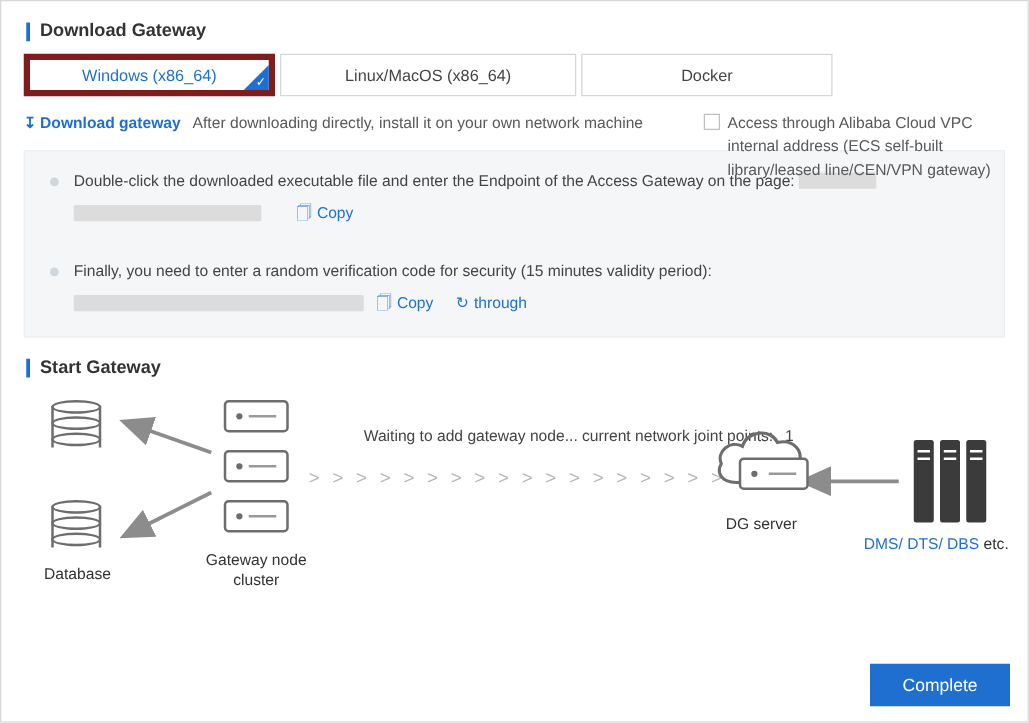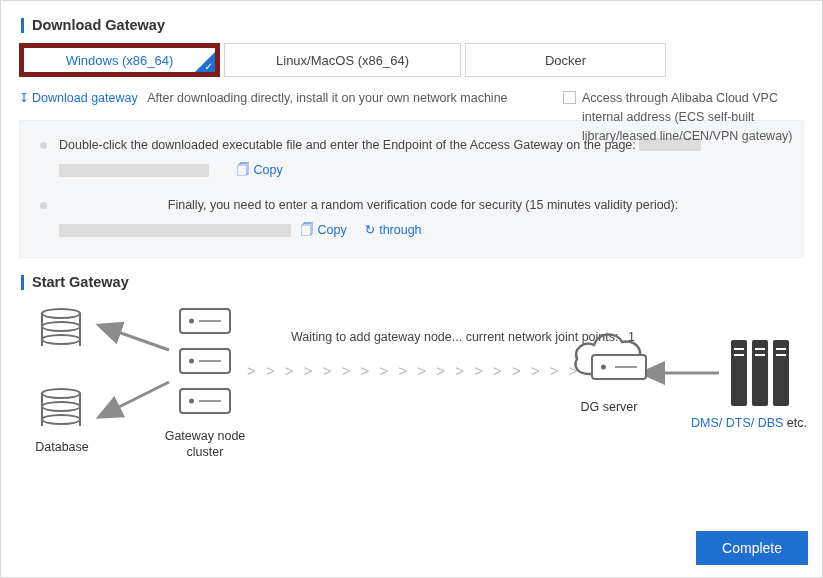--- a/index.html
+++ b/index.html
@@ -106,20 +106,21 @@
     font-size: 12.5px;
     color: #555;
     line-height: 19px;
     position: relative;
     padding-right: 10px;
   }
   .dl-link {
     color: #1f6fd0;
     cursor: pointer;
     white-space: nowrap;
+    font-weight: bold;
   }
   .dl-link .dl-icon { margin-right: 3px; font-size: 12px; }
   .dl-text { color: #595959; margin-left: 6px; }
   .vpc-check {
     position: absolute;
     right: 14px;
     top: 0;
     display: flex;
     align-items: flex-start;
     font-size: 12.5px;
@@ -142,21 +143,21 @@
     border: 1px solid #eceff1;
     padding: 14px 16px 16px 16px;
     font-size: 12.5px;
     color: #444;
     line-height: 21px;
   }
   .step {
     display: flex;
     align-items: flex-start;
   }
-  .step + .step { margin-top: 14px; text-align: center; }
+  .step + .step { margin-top: 26px; }
   .bullet {
     width: 7px; height: 7px;
     border-radius: 50%;
     background: #cfd6dc;
     margin: 7px 12px 0 4px;
     flex: 0 0 auto;
   }
   .step-body { flex: 1 1 auto; }
   .redact {
     display: inline-block;

